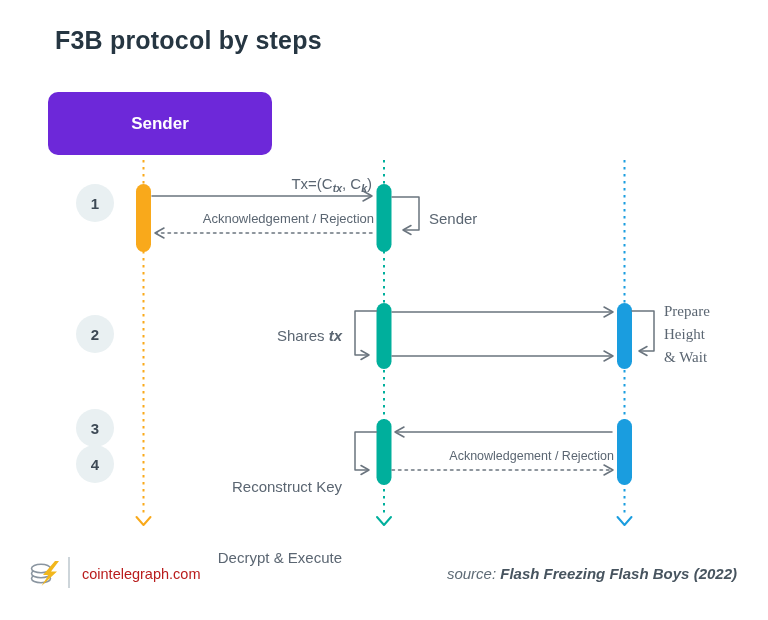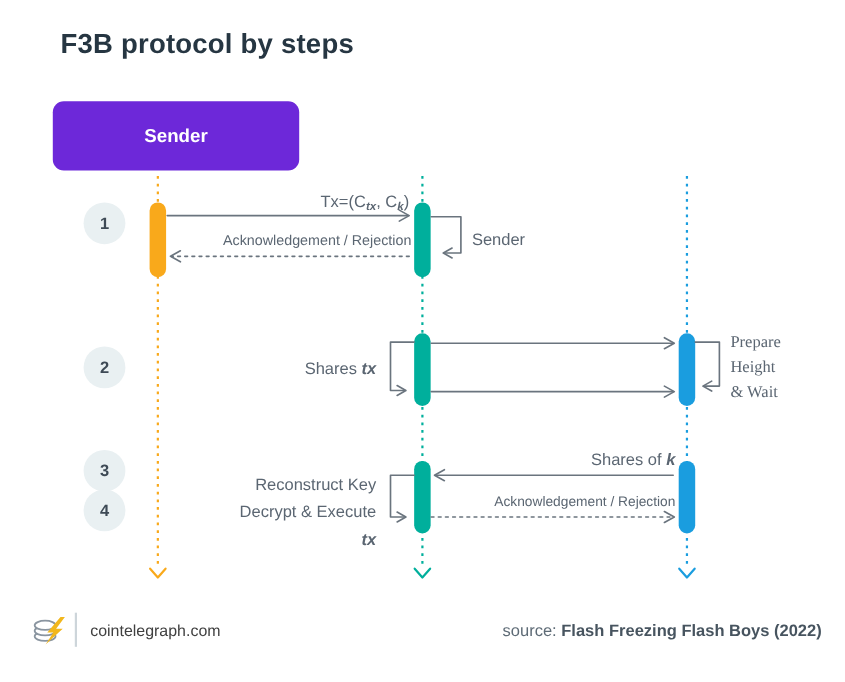--- a/index.html
+++ b/index.html
@@ -28,30 +28,30 @@
   .msg{
     position:absolute;color:#5B6672;font-size:15px;white-space:nowrap;
   }
   .msg .sub{font-size:10.5px;font-weight:700;font-style:italic;vertical-align:-3px;}
   .msg .em{font-weight:700;font-style:italic;}
   .center{text-align:right;}
   .rightal{text-align:right;}
   .small{font-size:13px;}
   .xsmall{font-size:12.5px;}
   .multiline span{display:block;line-height:23px;font-family:Liberation Serif, serif;}
-  .twolines span{display:block;line-height:25px;}
+  .twolines span{display:block;line-height:25px;margin-top:46px;}
   .footer-site{
-    position:absolute;left:82px;top:566px;font-size:14.5px;color:#404040;
+    position:absolute;left:82px;top:566px;font-size:14.5px;color:#b91c1c;
   }
   .footer-divider{
     position:absolute;left:68px;top:557px;width:2px;height:31px;background:#CDD5DA;
   }
   .footer-logo{position:absolute;left:28px;top:556px;}
   .footer-source{
-    position:absolute;right:21px;top:565px;font-size:15px;color:#5E6B76;
+    position:absolute;right:31px;top:565px;font-size:15px;font-style:italic;color:#5E6B76;
     white-space:nowrap;
   }
   .footer-source .strong{font-weight:700;color:#47545F;}
 </style>
 </head>
 <body>
 
 <div id="canvas">
 
   <div class="title">F3B protocol by steps</div>
@@ -147,23 +147,20 @@
 
   <div class="msg rightal" style="left:230px;width:112px;top:327px">
     <span>Shares </span><span class="em">tx</span>
   </div>
   <div class="msg multiline" style="left:664px;top:300px">
     <span>Prepare</span>
     <span>Height</span>
     <span>&amp; Wait</span>
   </div>
 
-  <div class="msg center" style="left:392px;width:222px;top:410px">
-    <span>Shares of </span><span class="em">k</span>
-  </div>
   <div class="msg rightal twolines" style="left:150px;width:192px;top:428px">
     <span>Reconstruct Key</span>
     <span>
         <span>Decrypt &amp; Execute </span>
         <span class="em">tx</span>
       </span>
   </div>
   <div class="msg center xsmall" style="left:392px;width:222px;top:449px">Acknowledgement / Rejection</div>
 
   <svg class="footer-logo" width="36" height="34" viewBox="0 0 36 34">

